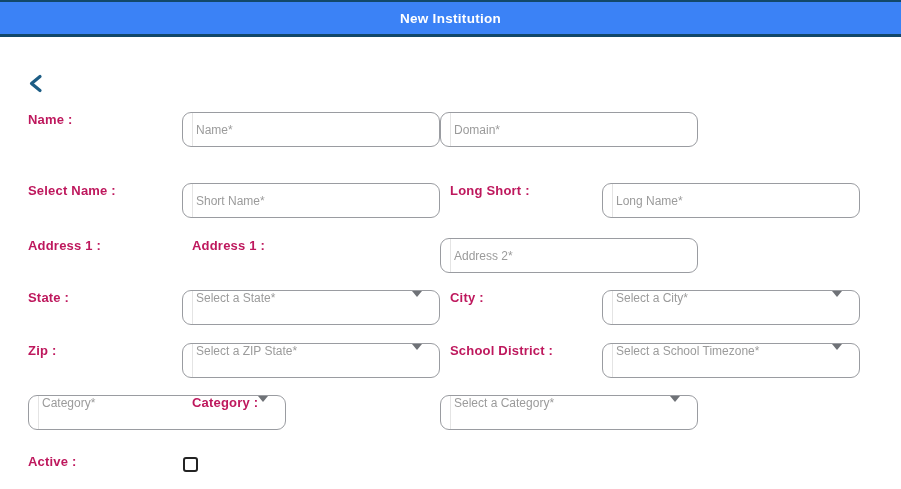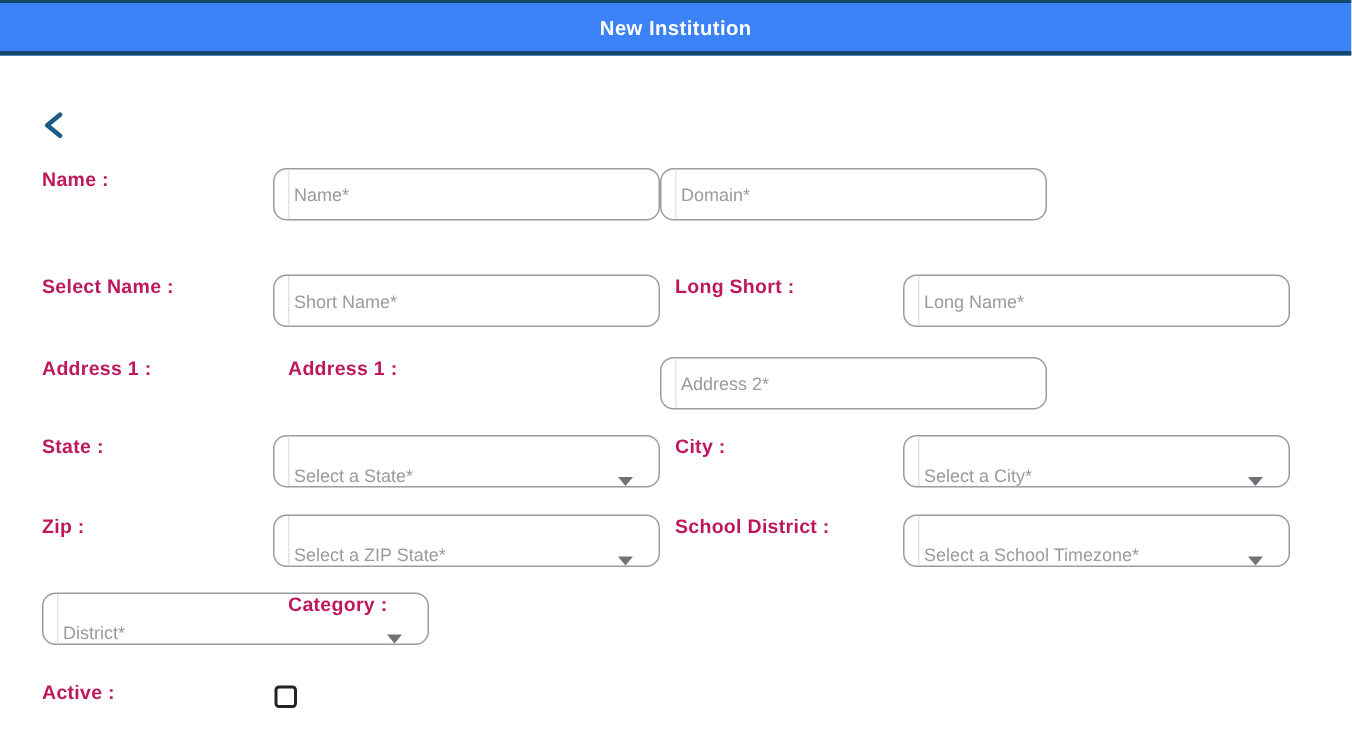--- a/index.html
+++ b/index.html
@@ -63,21 +63,21 @@
   }
   input.text-input::placeholder { color: #9b9b9b; opacity: 1; }
 
   
   .field::before {
     content: ""; position: absolute; left: 10px; top: 1px; bottom: 1px;
     width: 1px; background: #e4e4e4; pointer-events: none; z-index: 2;
   }
 
   .select-box {
-    display: flex; align-items: flex-end; justify-content: space-between;
+    display: flex; align-items: flex-start; justify-content: space-between;
     cursor: pointer; user-select: none; gap: 40px;
   }
   .select-box .sel-text { color: #9b9b9b; font-size: 12px; }
   .caret {
     width: 0; height: 0;
     border-left: 5px solid transparent;
     border-right: 5px solid transparent;
     border-top: 6px solid #6f7277;
     margin-right: 3px;
   }
@@ -169,25 +169,31 @@
         <div class="select-box">
           <span class="sel-text">Select a School Timezone*</span>
           <span class="caret"></span>
         </div>
       </div>
     </div>
 
     <div class="row r6">
       <div class="field">
         <div class="select-box">
-          <span class="sel-text">District*</span>
+          <span class="sel-text">Category*</span>
           <span class="caret"></span>
         </div>
       </div>
       <div class="lbl right-col">Category :</div>
+      <div class="field">
+        <div class="select-box">
+          <span class="sel-text">Select a Category*</span>
+          <span class="caret"></span>
+        </div>
+      </div>
     </div>
 
     <div class="row">
       <div class="lbl">Active :</div>
       <div>
         <input type="checkbox" class="checkbox" style="">
       </div>
     </div>
 
   </div>

